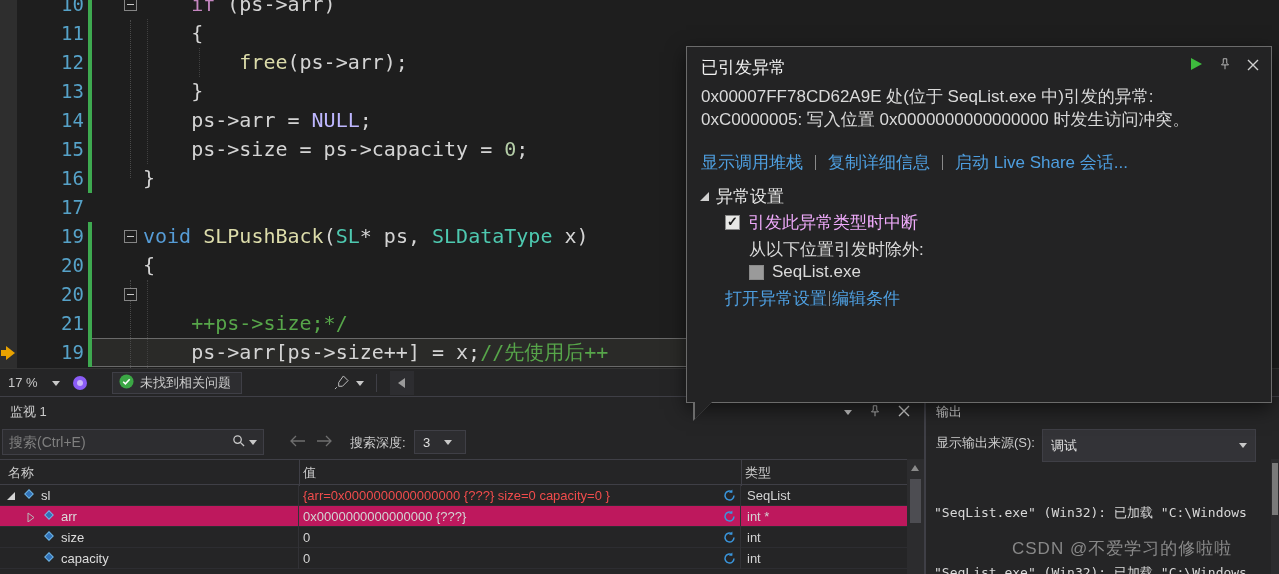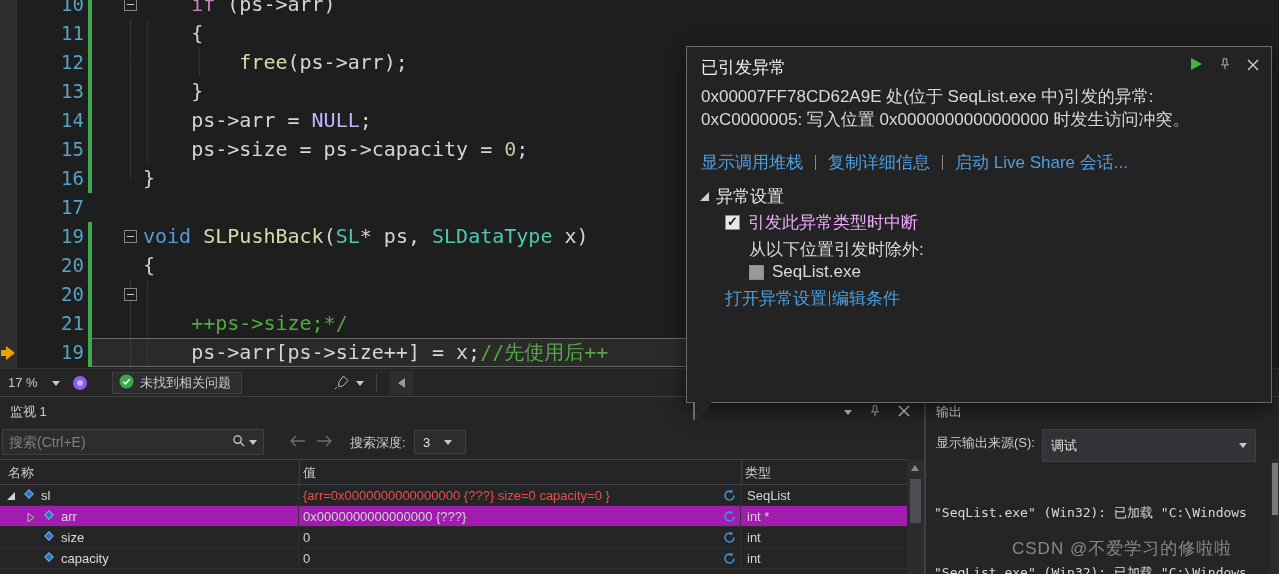--- a/index.html
+++ b/index.html
@@ -84,21 +84,21 @@
   .w-search input::placeholder { color:#7f7f7f; }
   .nav-arrow { position:absolute; top:10px; }
   .depth-label { position:absolute; left:350px; top:9px; color:#cccccc; }
   .depth-dd { position:absolute; left:414px; top:5px; width:52px; height:24px; background:#2d2d30; border:1px solid #3f3f46;
               color:#e0e0e0; display:flex; align-items:center; padding-left:8px; gap:14px; }
   .w-header { position:absolute; left:0; top:62px; width:907px; height:26px; background:#252526; border-top:1px solid #3f3f46; border-bottom:1px solid #3f3f46; color:#cccccc; }
   .w-header .hc { position:absolute; top:4px; }
   .hsep { position:absolute; top:0; width:1px; height:26px; background:#3f3f46; }
   .w-rows { position:absolute; left:0; top:88px; width:907px; }
   .wrow { position:relative; height:21px; border-bottom:1px solid #2d2d31; display:grid; grid-template-columns:299px 442px 166px; align-items:center; }
-  .wrow.sel { background:#a21caf; }
+  .wrow.sel { background:#be185d; }
   .wc { height:21px; display:flex; align-items:center; overflow:hidden; white-space:nowrap; border-right:1px solid #323236; }
   .wc.name { gap:6px; color:#dcdcdc; }
   .wc.value { padding:0 4px; color:#d4d4d4; }
   .wc.value.red span.vtext { color:#f14c4c; }
   .wc.type { padding-left:6px; color:#d4d4d4; border-right:none; }
   .refresh { margin-left:auto; display:flex; }
   .exp { width:11px; display:flex; }
   .lvl1 { padding-left:6px; } .lvl2 { padding-left:26px; }
   .spacer { width:11px; }
   

